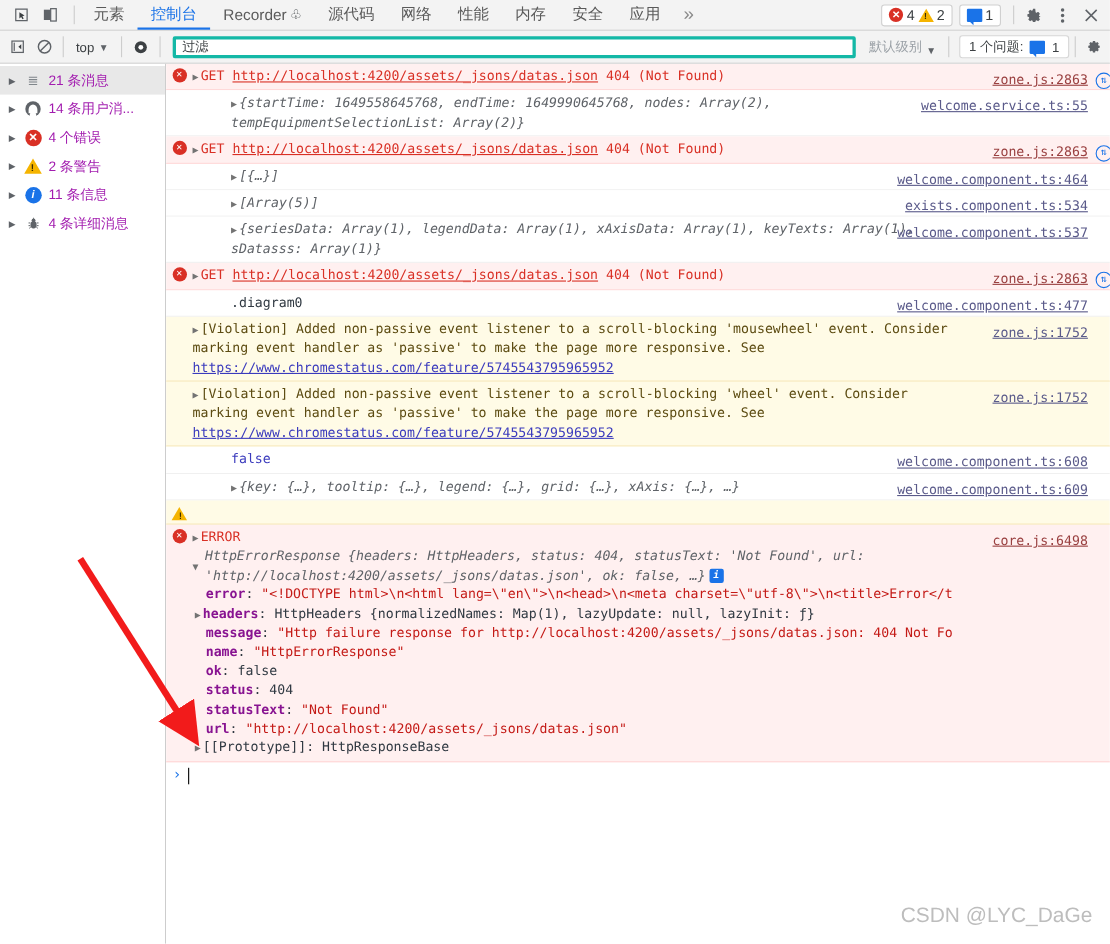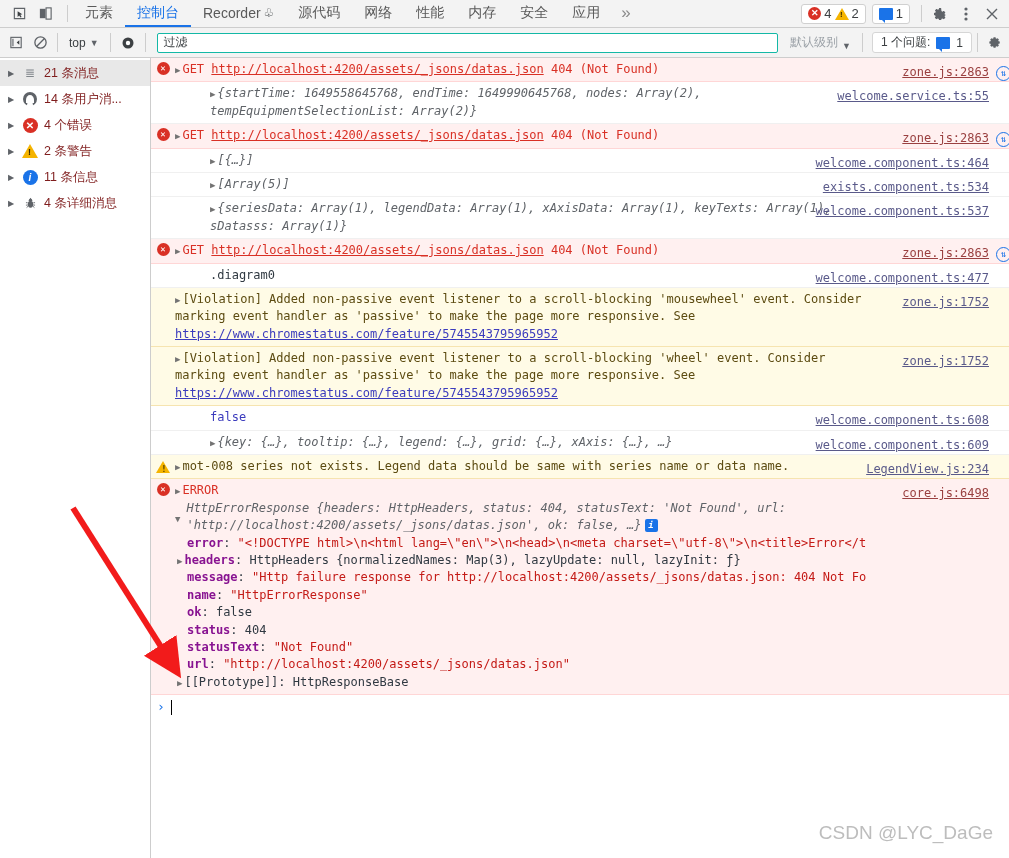--- a/index.html
+++ b/index.html
@@ -85,21 +85,21 @@
     display: flex; align-items: center; justify-content: center;
     color: #5f6368; font-size: 14px;
   }
   .ctxsel {
     display: flex; align-items: center; gap: 4px;
     font-size: 12px; color: #3c4043; padding: 0 6px; height: 22px;
   }
   .caret { font-size: 9px; color: #5f6368; }
   .filterinput {
     flex: 1; height: 20px; margin: 0 6px;
-    border: 1px solid #14b8a6; border-radius: 2px; background: #fff;
+    border: 3px solid #14b8a6; border-radius: 2px; background: #fff;
     font-size: 12px; color: #3c4043; padding: 0 6px;
     display: flex; align-items: center;
   }
   .filterinput .ph { color: #3c4043; }
   .lvlsel { font-size: 12px; color: #9aa0a6; display: flex; align-items: flex-end; gap: 4px; padding: 0 6px; }
   .issuesbox {
     display: flex; align-items: center; gap: 6px;
     border: 1px solid #d6d6d6; border-radius: 3px; background: #fff;
     height: 21px; padding: 0 8px; font-size: 12px; color: #3c4043;
     margin-left: 4px;
@@ -118,21 +118,21 @@
     font-size: 12px;
   }
   .sb-item {
     display: flex; align-items: center; gap: 6px;
     height: 26px; padding-left: 6px; color: #3c4043;
     white-space: nowrap; overflow: hidden;
   }
   .sb-item.selected { background: #e8e8e8; }
   .sb-arrow { color: #5f6368; font-size: 8px; width: 10px; text-align: center; }
   .sb-ico { width: 16px; display: flex; align-items: center; justify-content: center; }
-  .sb-label { font-size: 12.5px; color: #7f1d1d; overflow: hidden; text-overflow: ellipsis; }
+  .sb-label { font-size: 12.5px; color: #a21caf; overflow: hidden; text-overflow: ellipsis; }
   .ico-list { color: #80868b; font-size: 12px; letter-spacing: 0; }
   .ico-person {
     width: 14px; height: 14px; border-radius: 50%; background: #5f6368; position: relative;
   }
   .ico-person::after {
     content: ""; position: absolute; left: 3px; top: 2.5px;
     width: 8px; height: 8px; border-radius: 50% 50% 0 0 / 60% 60% 0 0;
     background: #fff; box-shadow: 0 5.5px 0 -1px #fff;
   }
   .ico-err {
@@ -524,24 +524,20 @@
         <div class="body">
           <span class="disc">▶</span><span class="obj">{key: {…}, tooltip: {…}, legend: {…}, grid: {…}, xAxis: {…}, …}</span>
           <span class="src">welcome.component.ts:609</span>
         </div>
       </div>
 
       <div class="row warn">
         <div class="gutter">
             <span class="g-warn"></span>
           </div>
-        <div class="body">
-          <span class="disc">▶</span><span class="msg-warn">mot-008 series not exists. Legend data should be same with series name or data name.</span>
-          <span class="src">LegendView.js:234</span>
-        </div>
       </div>
 
       <div class="row error" style="display:block;">
         <div style="display:flex;">
           <div class="gutter">
               <span class="g-err">✕</span>
             </div>
           <div class="body" style="padding-right:120px;">
             <span class="disc">▶</span><span class="msg-err">ERROR</span>
             <span class="src err">core.js:6498</span>
@@ -550,21 +546,21 @@
 
         <div style="display:flex; padding-left:24px;">
           <span class="disc open" style="padding-top:13px;">▼</span>
           <div class="obj" style="flex:1; padding-left:4px;"><span>HttpErrorResponse {headers: HttpHeaders, status: 404, statusText: 'Not Found', url: 'http://localhost:4200/assets/_jsons/datas.json', ok: false, …}</span><span class="infobadge">i</span></div>
         </div>
 
         <div class="indent2 nowrap-clip">
           <span class="prop">error</span><span class="val-plain">: </span><span class="val-str">"&lt;!DOCTYPE html&gt;\n&lt;html lang=\"en\"&gt;\n&lt;head&gt;\n&lt;meta charset=\"utf-8\"&gt;\n&lt;title&gt;Error&lt;/t</span>
         </div>
         <div class="nowrap-clip" style="padding-left:26px;">
-          <span class="disc">▶</span><span class="prop">headers</span><span class="val-plain">: </span><span class="val-plain">HttpHeaders {normalizedNames: Map(3), lazyUpdate: null, lazyInit: ƒ}</span>
+          <span class="disc">▶</span><span class="prop">headers</span><span class="val-plain">: </span><span class="val-plain">HttpHeaders {normalizedNames: Map(1), lazyUpdate: null, lazyInit: ƒ}</span>
         </div>
         <div class="indent2 nowrap-clip">
           <span class="prop">message</span><span class="val-plain">: </span><span class="val-str">"Http failure response for http://localhost:4200/assets/_jsons/datas.json: 404 Not Fo</span>
         </div>
         <div class="indent2 nowrap-clip">
           <span class="prop">name</span><span class="val-plain">: </span><span class="val-str">"HttpErrorResponse"</span>
         </div>
         <div class="indent2 nowrap-clip">
           <span class="prop">ok</span><span class="val-plain">: </span><span class="val-plain">false</span>
         </div>

